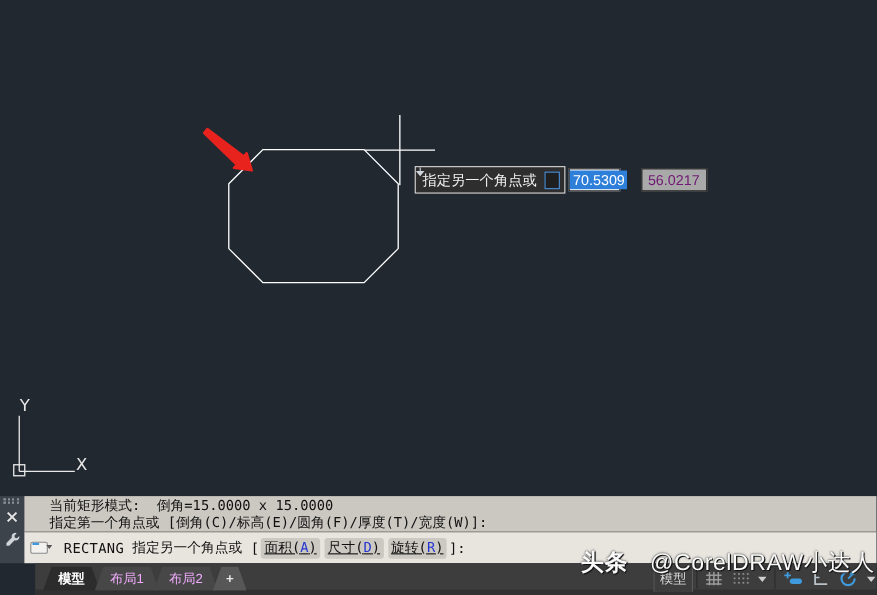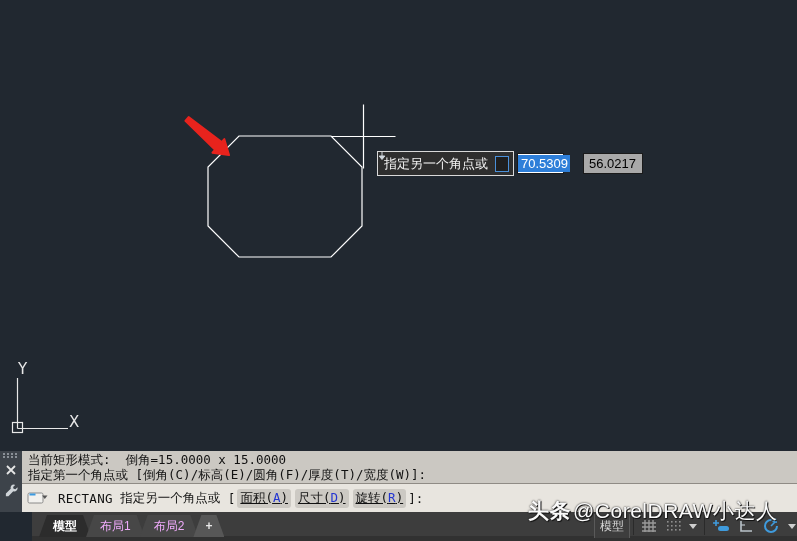--- a/index.html
+++ b/index.html
@@ -22,40 +22,40 @@
     width:14px;height:16px;box-sizing:border-box;border:1px solid #4a90d9;background:#1f1f1f;
     display:flex;align-items:center;justify-content:center;flex:0 0 auto;margin-left:4px;
   }
   .di-field1{
     position:absolute;left:517px;top:153px;width:47px;height:21px;box-sizing:border-box;
     background:#ffffff;border:1px solid #1a1a1a;font-size:13px;display:flex;align-items:center;
   }
   .di-field1 .sel{background:#2e7fd9;color:#ffffff;padding:1px 2px 1px 3px;}
   .di-field2{
     position:absolute;left:583px;top:153px;width:60px;height:21px;box-sizing:border-box;
-    background:#a9a9a9;border:1px solid #1a1a1a;color:#000000;font-size:13px;
+    background:#a9a9a9;border:1px solid #1a1a1a;color:#701a75;font-size:13px;
     display:flex;align-items:center;padding-left:5px;
   }
   
   .cmd-area{position:absolute;left:0;top:451px;width:797px;height:61px;display:flex;}
   .cmd-strip{
     width:22px;flex:0 0 22px;background:#3d434a;position:relative;
     display:flex;flex-direction:column;align-items:center;
   }
   .cmd-strip .grip{margin-top:2px;width:16px;height:5px;
     background:
       repeating-linear-gradient(90deg,#8a9097 0 2px,transparent 2px 4px) top/16px 2px no-repeat,
       repeating-linear-gradient(90deg,#8a9097 0 2px,transparent 2px 4px) bottom/16px 2px no-repeat;}
   .cmd-strip .xbtn{margin-top:7px;cursor:pointer;}
   .cmd-strip .wrench{margin-top:8px;cursor:pointer;}
   .cmd-right{flex:1;display:flex;flex-direction:column;min-width:0;}
   .cmd-history{
     height:32px;box-sizing:border-box;background:#cbc8c2;color:#111;
     font-family:"DejaVu Sans Mono","Liberation Sans",sans-serif;
-    font-size:12.5px;line-height:15px;padding:1px 0 0 6px;white-space:pre;overflow:hidden;
+    font-size:12.5px;line-height:15px;padding:1px 0 0 23px;white-space:pre;overflow:hidden;
   }
   .cmd-active{
     height:29px;box-sizing:border-box;background:#e8e5df;border-top:1px solid #8f8b85;
     display:flex;align-items:center;padding-left:5px;
     font-family:"DejaVu Sans Mono","Liberation Sans",sans-serif;
     font-size:12.5px;color:#111;white-space:pre;overflow:hidden;
   }
   .cmd-active .cmdname{font-weight:normal;letter-spacing:.3px;}
   .cmd-icon{display:flex;align-items:center;margin-right:7px;flex:0 0 auto;}
   .chip{
@@ -84,21 +84,21 @@
   .status .sep{width:1px;height:18px;background:#2a2a2a;margin:0 3px;flex:0 0 auto;}
   .status .model-btn{
     color:#d6d6d6;font-size:12px;border:1px solid #5a5a5a;padding:1px 5px;background:#3d3d3d;
   }
   
   .watermark{
     position:absolute;left:528px;top:497px;z-index:20;white-space:nowrap;
     color:#fafafa;font-size:21px;letter-spacing:.5px;
     text-shadow:0 0 2px #000,1px 1px 0 #1a1a1a;
   }
-  .watermark .wp{font-weight:900;margin-right:2px;}
+  .watermark .wp{font-weight:900;margin-right:20px;}
 </style>
 </head>
 <body>
 
 <div class="canvas">
   <svg width="797" height="451" viewBox="0 0 797 451">
 
     <polygon points="239,136 331,136 362,167 362,226 331,257 239,257 208,226 208,167" fill="none" stroke="#ffffff" stroke-width="1.2"></polygon>
 
     <g stroke="#ffffff" stroke-width="1.2">

